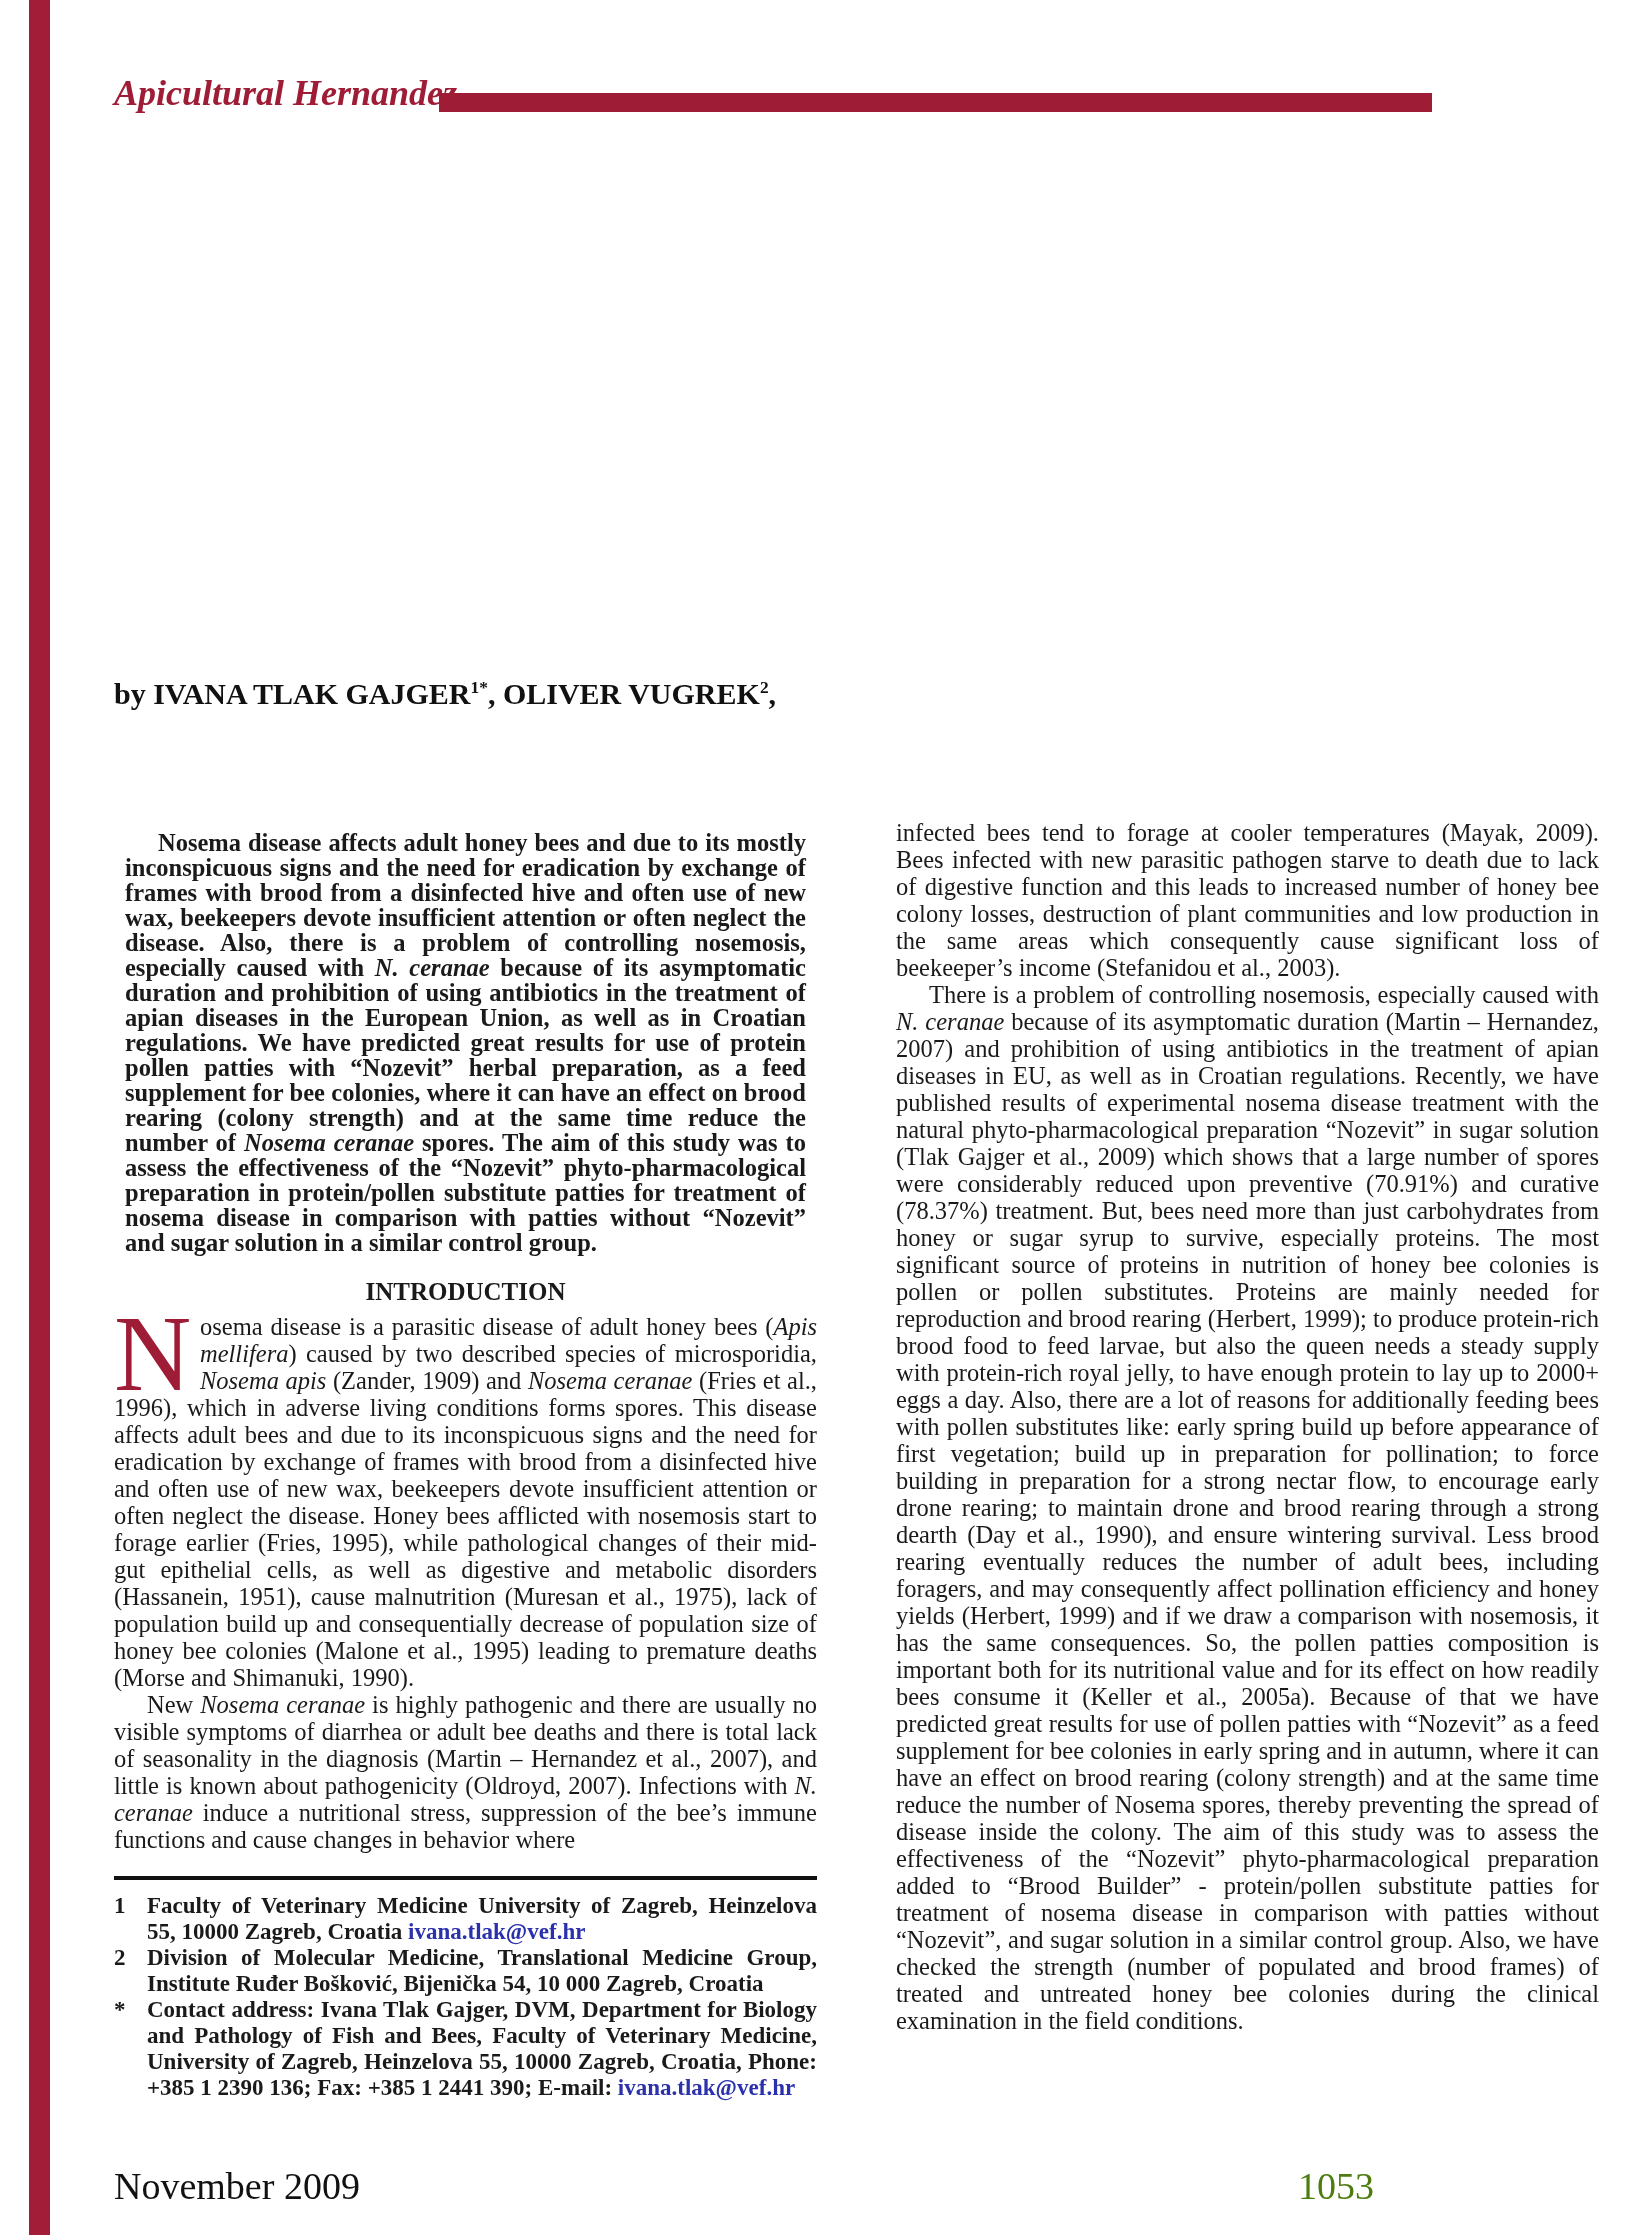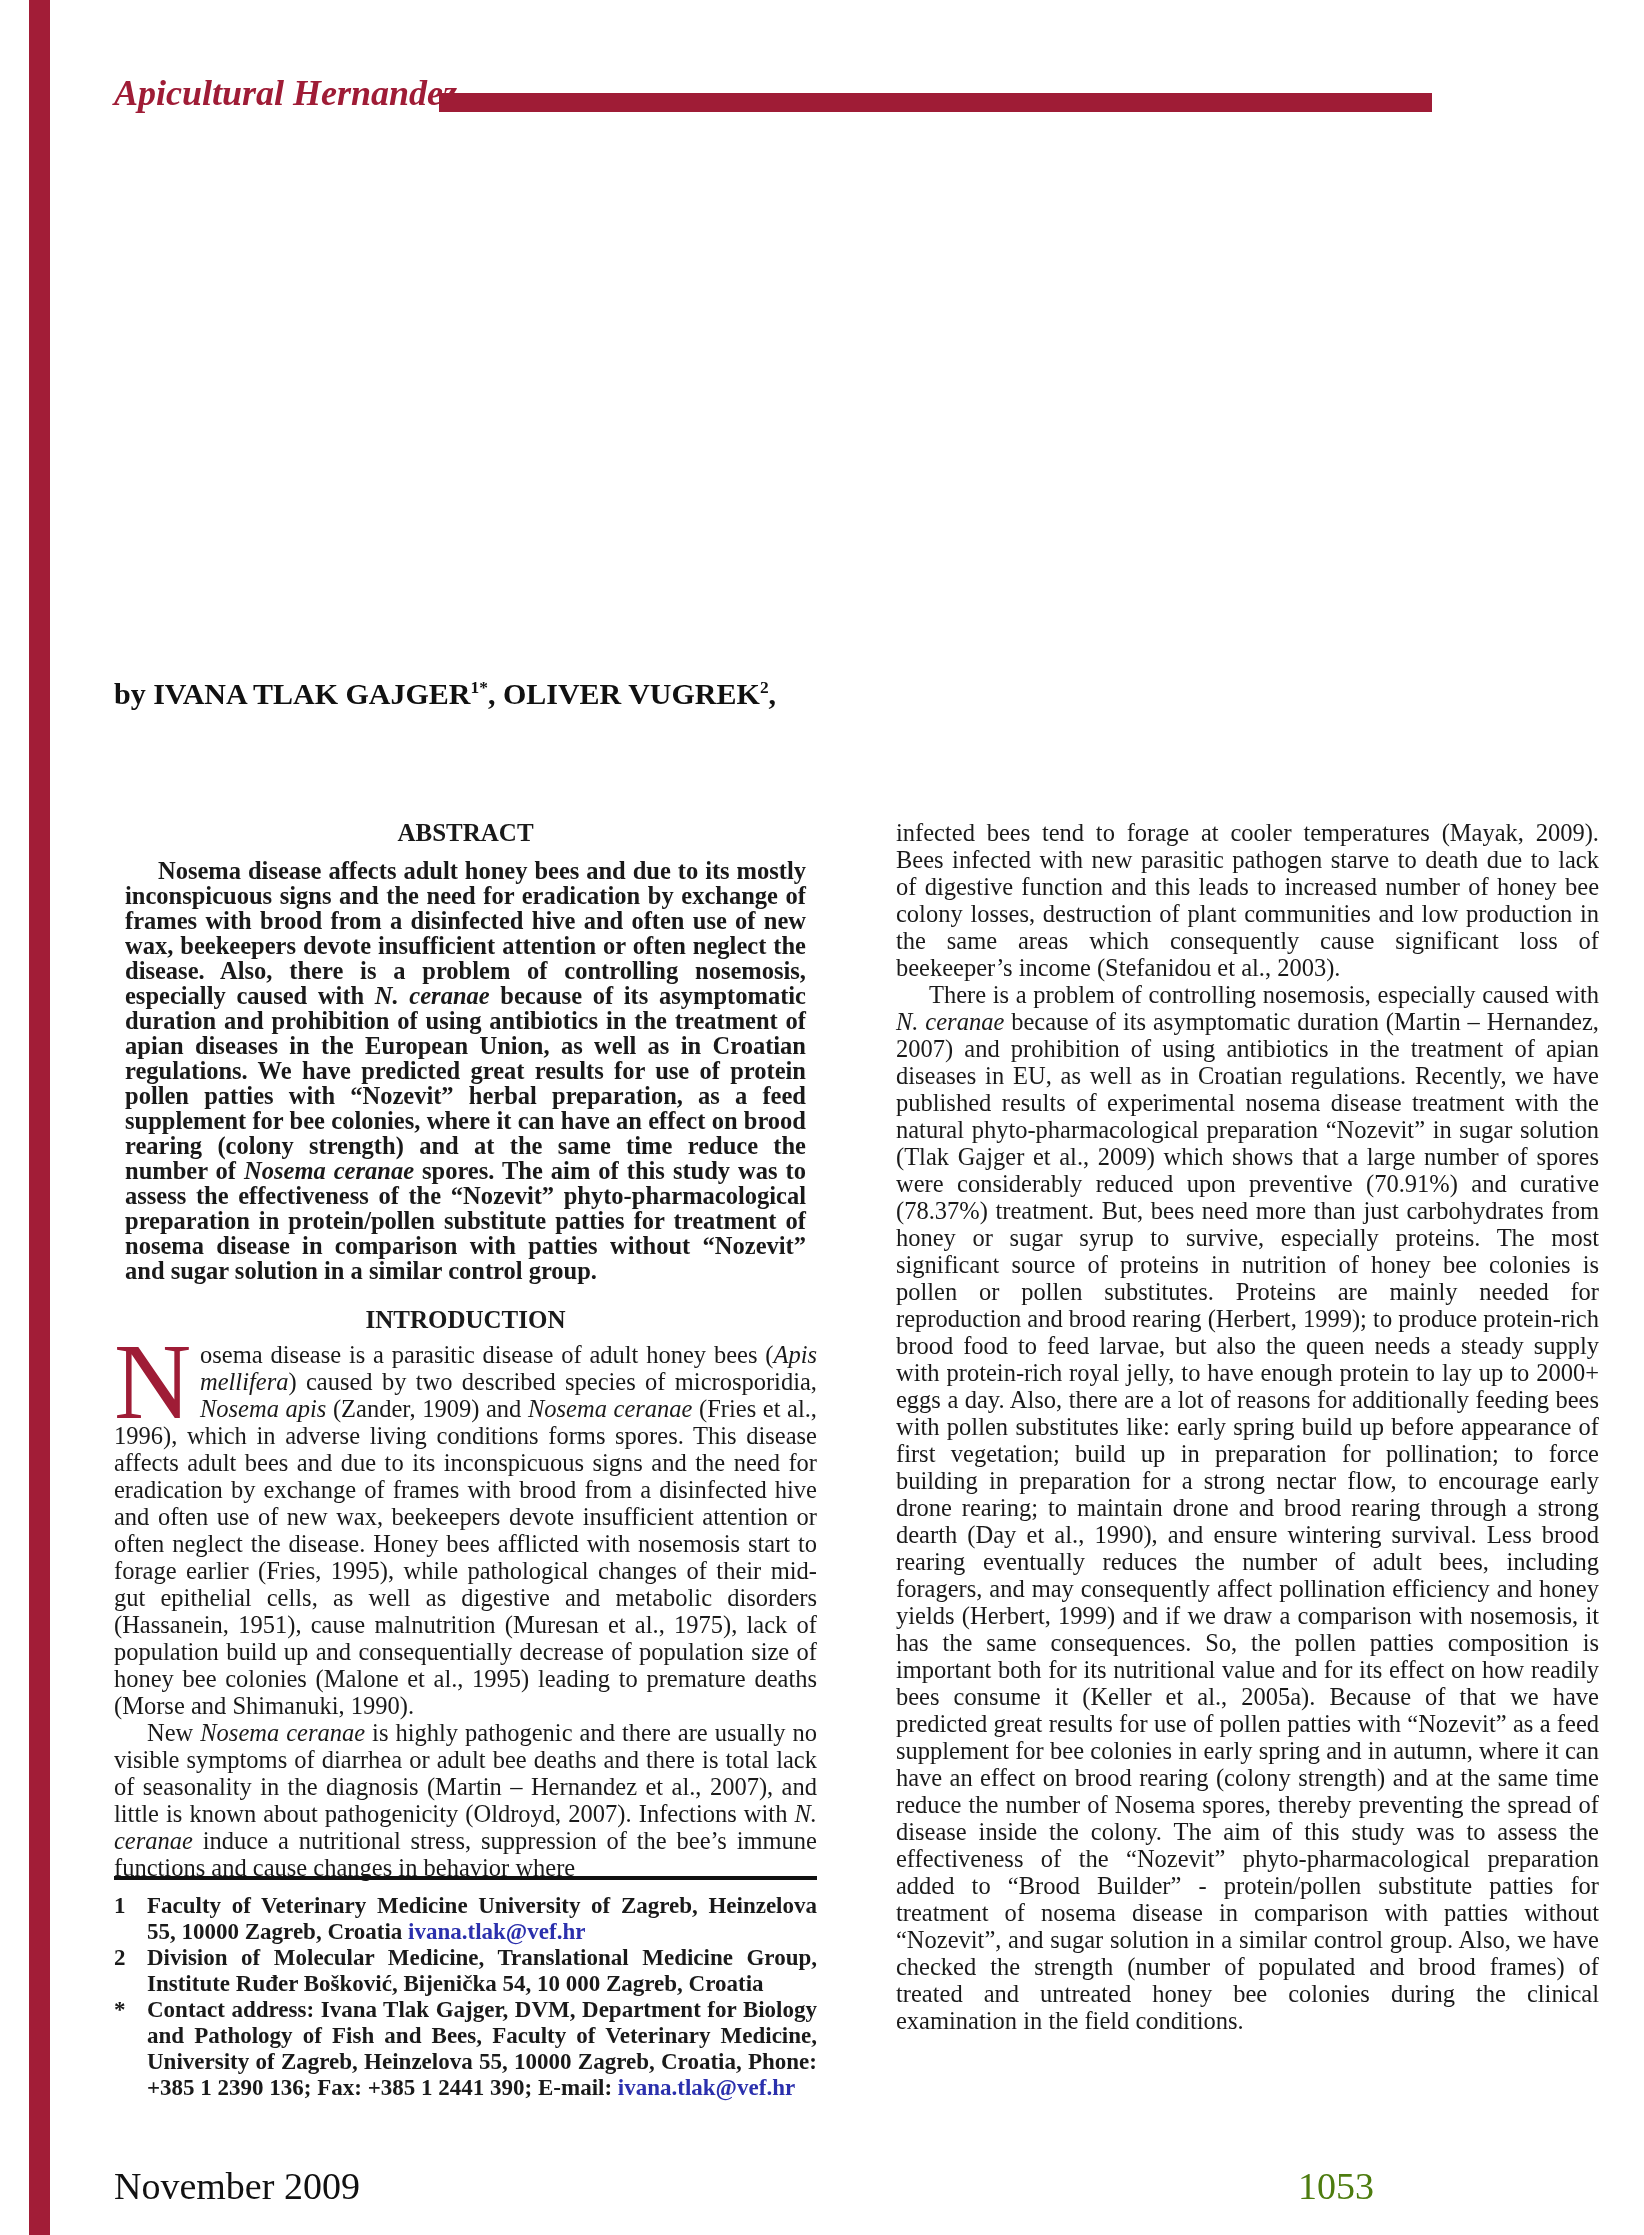--- a/index.html
+++ b/index.html
@@ -90,21 +90,20 @@
 
   <div class="kicker">Apicultural Hernandez</div>
   <div class="kicker-rule"></div>
 
 
   <div class="authors">
     <div><span>by IVANA TLAK GAJGER</span><sup>1*</sup><span>, OLIVER VUGREK</span><sup>2</sup><span>,</span></div>
   </div>
 
   <div class="col col-left">
-    <div class="sec-head">ABSTRACT</div>
     <p class="abstract-body"><span>Nosema disease affects adult honey bees and due to its mostly inconspicuous signs and the need for eradication by exchange of frames with brood from a disinfected hive and often use of new wax, beekeepers devote insufficient attention or often neglect the disease. Also, there is a problem of controlling nosemosis, especially caused with </span><i>N. ceranae</i><span> because of its asymptomatic duration and prohibition of using antibiotics in the treatment of apian diseases in the European Union, as well as in Croatian regulations. We have predicted great results for use of protein pollen patties with “Nozevit” herbal preparation, as a feed supplement for bee colonies, where it can have an effect on brood rearing (colony strength) and at the same time reduce the number of </span><i>Nosema ceranae</i><span> spores. The aim of this study was to assess the effectiveness of the “Nozevit” phyto-pharmacological preparation in protein/pollen substitute patties for treatment of nosema disease in comparison with patties without “Nozevit” and sugar solution in a similar control group.</span></p>
 
     <div class="sec-head intro-head">INTRODUCTION</div>
     <p class="body-par"><span class="dropcap">N</span><span><span>osema disease is a parasitic disease of adult honey bees (</span><i>Apis mellifera</i><span>) caused by two described species of microsporidia, </span><i>Nosema apis</i><span> (Zander, 1909) and </span><i>Nosema ceranae</i><span> (Fries et al., 1996), which in adverse living conditions forms spores. This disease affects adult bees and due to its inconspicuous signs and the need for eradication by exchange of frames with brood from a disinfected hive and often use of new wax, beekeepers devote insufficient attention or often neglect the disease. Honey bees afflicted with nosemosis start to forage earlier (Fries, 1995), while pathological changes of their mid-gut epithelial cells, as well as digestive and metabolic disorders (Hassanein, 1951), cause malnutrition (Muresan et al., 1975), lack of population build up and consequentially decrease of population size of honey bee colonies (Malone et al., 1995) leading to premature deaths (Morse and Shimanuki, 1990).</span></span></p>
     <p class="body-par indent"><span>New </span><i>Nosema ceranae</i><span> is highly pathogenic and there are usually no visible symptoms of diarrhea or adult bee deaths and there is total lack of seasonality in the diagnosis (Martin – Hernandez et al., 2007), and little is known about pathogenicity (Oldroyd, 2007). Infections with </span><i>N. ceranae</i><span> induce a nutritional stress, suppression of the bee’s immune functions and cause changes in behavior where</span></p>
   </div>
 
   <div class="col col-right">
     <p class="body-par"><span>infected bees tend to forage at cooler temperatures (Mayak, 2009). Bees infected with new parasitic pathogen starve to death due to lack of digestive function and this leads to increased number of honey bee colony losses, destruction of plant communities and low production in the same areas which consequently cause significant loss of beekeeper’s income (Stefanidou et al., 2003).</span></p>
     <p class="body-par indent"><span>There is a problem of controlling nosemosis, especially caused with </span><i>N. ceranae</i><span> because of its asymptomatic duration (Martin – Hernandez, 2007) and prohibition of using antibiotics in the treatment of apian diseases in EU, as well as in Croatian regulations. Recently, we have published results of experimental nosema disease treatment with the natural phyto-pharmacological preparation “Nozevit” in sugar solution (Tlak Gajger et al., 2009) which shows that a large number of spores were considerably reduced upon preventive (70.91%) and curative (78.37%) treatment. But, bees need more than just carbohydrates from honey or sugar syrup to survive, especially proteins. The most significant source of proteins in nutrition of honey bee colonies is pollen or pollen substitutes. Proteins are mainly needed for reproduction and brood rearing (Herbert, 1999); to produce protein-rich brood food to feed larvae, but also the queen needs a steady supply with protein-rich royal jelly, to have enough protein to lay up to 2000+ eggs a day. Also, there are a lot of reasons for additionally feeding bees with pollen substitutes like: early spring build up before appearance of first vegetation; build up in preparation for pollination; to force building in preparation for a strong nectar flow, to encourage early drone rearing; to maintain drone and brood rearing through a strong dearth (Day et al., 1990), and ensure wintering survival. Less brood rearing eventually reduces the number of adult bees, including foragers, and may consequently affect pollination efficiency and honey yields (Herbert, 1999) and if we draw a comparison with nosemosis, it has the same consequences. So, the pollen patties composition is important both for its nutritional value and for its effect on how readily bees consume it (Keller et al., 2005a). Because of that we have predicted great results for use of pollen patties with “Nozevit” as a feed supplement for bee colonies in early spring and in autumn, where it can have an effect on brood rearing (colony strength) and at the same time reduce the number of Nosema spores, thereby preventing the spread of disease inside the colony. The aim of this study was to assess the effectiveness of the “Nozevit” phyto-pharmacological preparation added to “Brood Builder” - protein/pollen substitute patties for treatment of nosema disease in comparison with patties without “Nozevit”, and sugar solution in a similar control group. Also, we have checked the strength (number of populated and brood frames) of treated and untreated honey bee colonies during the clinical examination in the field conditions.</span></p>

